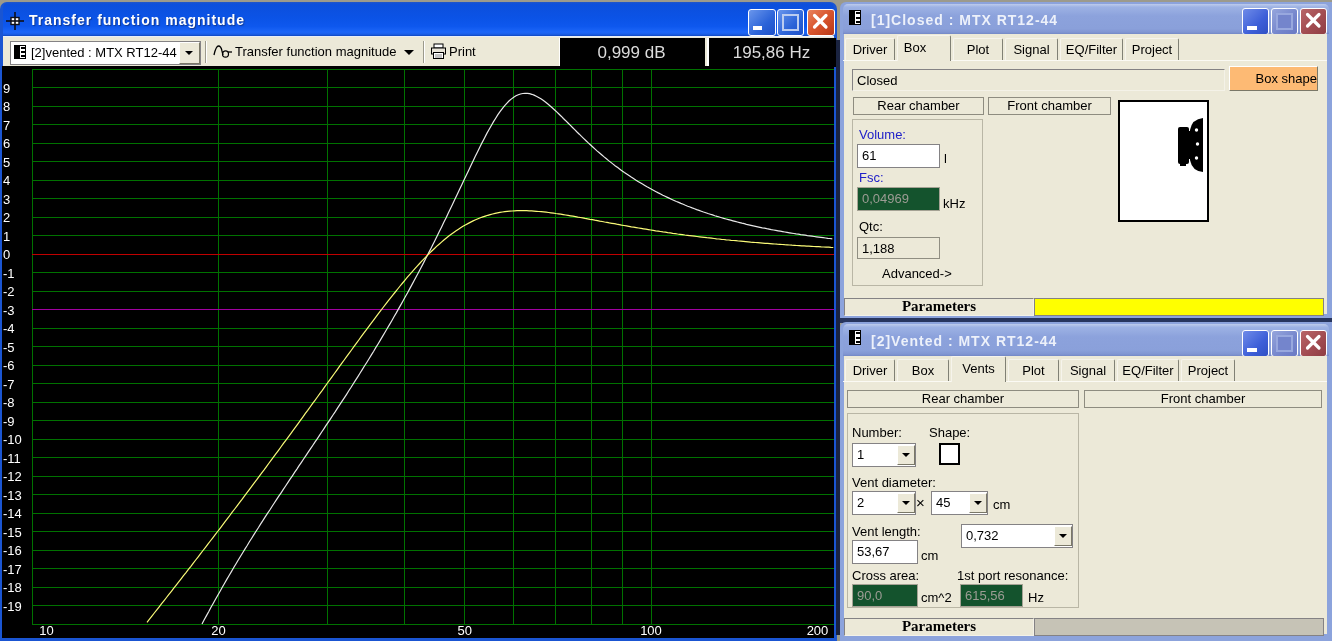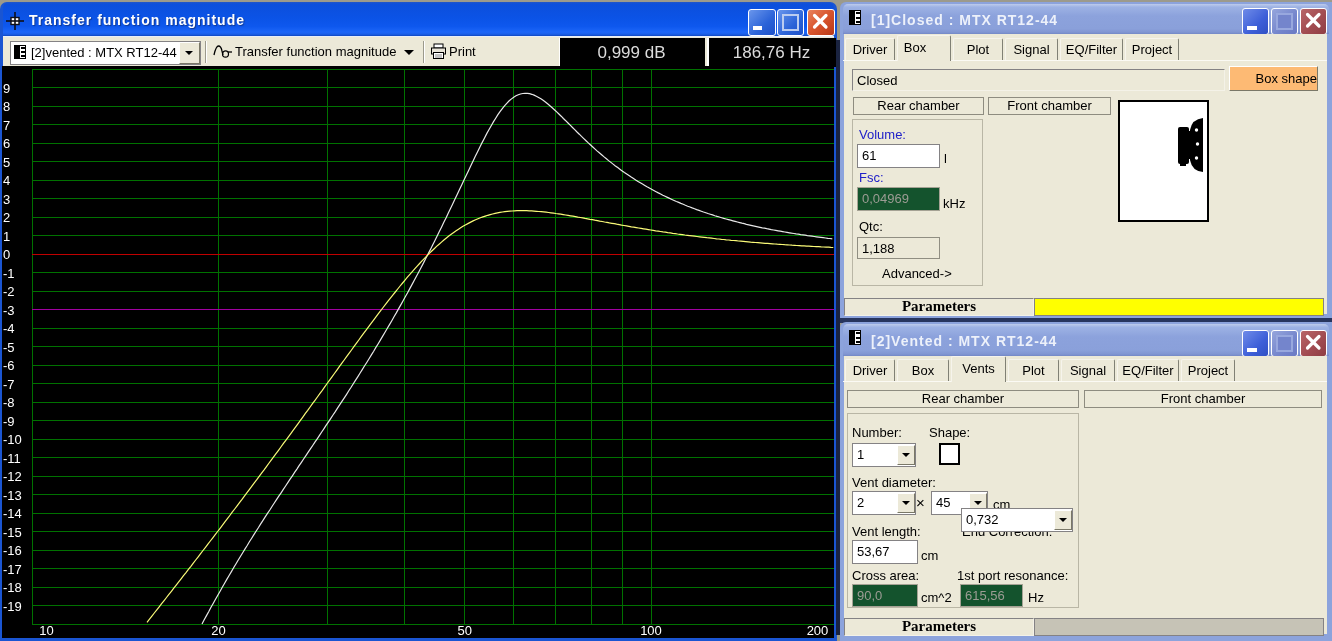--- a/index.html
+++ b/index.html
@@ -81,21 +81,21 @@
  <rect x="4" y="1" width="9" height="4" fill="#fff" stroke="#000"></rect>
  <rect x="1.5" y="5" width="14" height="6" fill="#E8E4D8" stroke="#000"></rect>
  <rect x="3.5" y="9.5" width="10" height="6" fill="#fff" stroke="#000"></rect>
  <line x1="5" y1="12" x2="12" y2="12" stroke="#888"></line>
     <line x1="5" y1="14" x2="12" y2="14" stroke="#888"></line>
 </svg>
 <div class="abs lbl" style="left:449px;top:44px">Print</div>
 <div class="abs" style="left:559px;top:38px;width:145px;height:29px;background:#000;border-left:1px solid #fff"></div>
 <div class="abs" style="left:559px;top:38px;width:145px;height:29px;color:#DCDCDC;font-size:17px;text-align:center;line-height:29px">0,999 dB</div>
 <div class="abs" style="left:707px;top:38px;width:127px;height:29px;background:#000;border-left:2px solid #fff"></div>
-<div class="abs" style="left:709px;top:38px;width:125px;height:29px;color:#DCDCDC;font-size:17px;text-align:center;line-height:29px">186,76 Hz</div>
+<div class="abs" style="left:709px;top:38px;width:125px;height:29px;color:#DCDCDC;font-size:17px;text-align:center;line-height:29px">195,86 Hz</div>
 
 <div class="abs" style="left:2px;top:66px;width:832px;height:572px;background:#000">
 <svg width="832" height="572" style="display:block">
 <g id="grid" stroke="#007200" stroke-width="1" shape-rendering="crispEdges">
         <line x1="30.3" y1="3" x2="30.3" y2="558"></line>
         <line x1="216.5" y1="3" x2="216.5" y2="558"></line>
         <line x1="325.5" y1="3" x2="325.5" y2="558"></line>
         <line x1="402.8" y1="3" x2="402.8" y2="558"></line>
         <line x1="462.8" y1="3" x2="462.8" y2="558"></line>
         <line x1="511.7" y1="3" x2="511.7" y2="558"></line>
@@ -315,21 +315,21 @@
       <div class="arr" style="left:4px;top:7px"></div>
     </div>
   </div>
 <div class="abs lbl" style="left:993px;top:497px">cm</div>
 <div class="abs lbl" style="left:852px;top:524px">Vent length:</div>
 <div class="abs lbl" style="left:962px;top:524px">End Correction:</div>
 <div class="abs edit" style="left:852px;top:540px;width:64px;height:22px">
     <div class="abs lbl" style="left:4px;top:3px">53,67</div>
   </div>
 <div class="abs lbl" style="left:921px;top:548px">cm</div>
-<div class="abs edit" style="left:961px;top:508px;width:110px;height:22px">
+<div class="abs edit" style="left:961px;top:524px;width:110px;height:22px">
     <div class="abs lbl" style="left:4px;top:3px">0,732</div>
  <div class="abs ddbtn" style="left:92px;top:1px;width:16px;height:18px">
       <div class="arr" style="left:4px;top:7px"></div>
     </div>
   </div>
 <div class="abs lbl" style="left:852px;top:568px">Cross area:</div>
 <div class="abs lbl" style="left:957px;top:568px">1st port resonance:</div>
 <div class="abs editd" style="left:852px;top:584px;width:64px;height:21px">
     <div class="abs lbl" style="left:4px;top:3px">90,0</div>
   </div>

